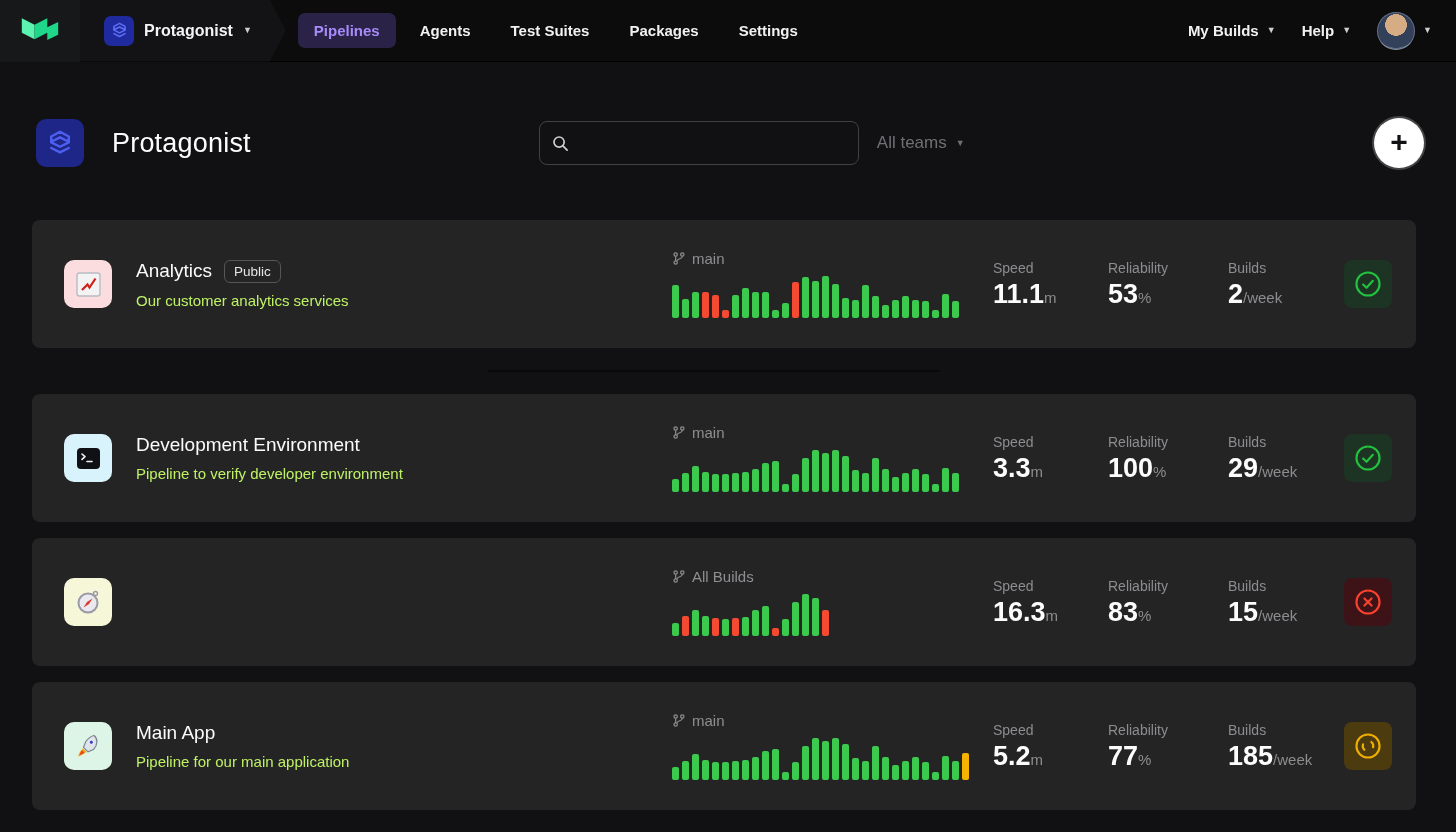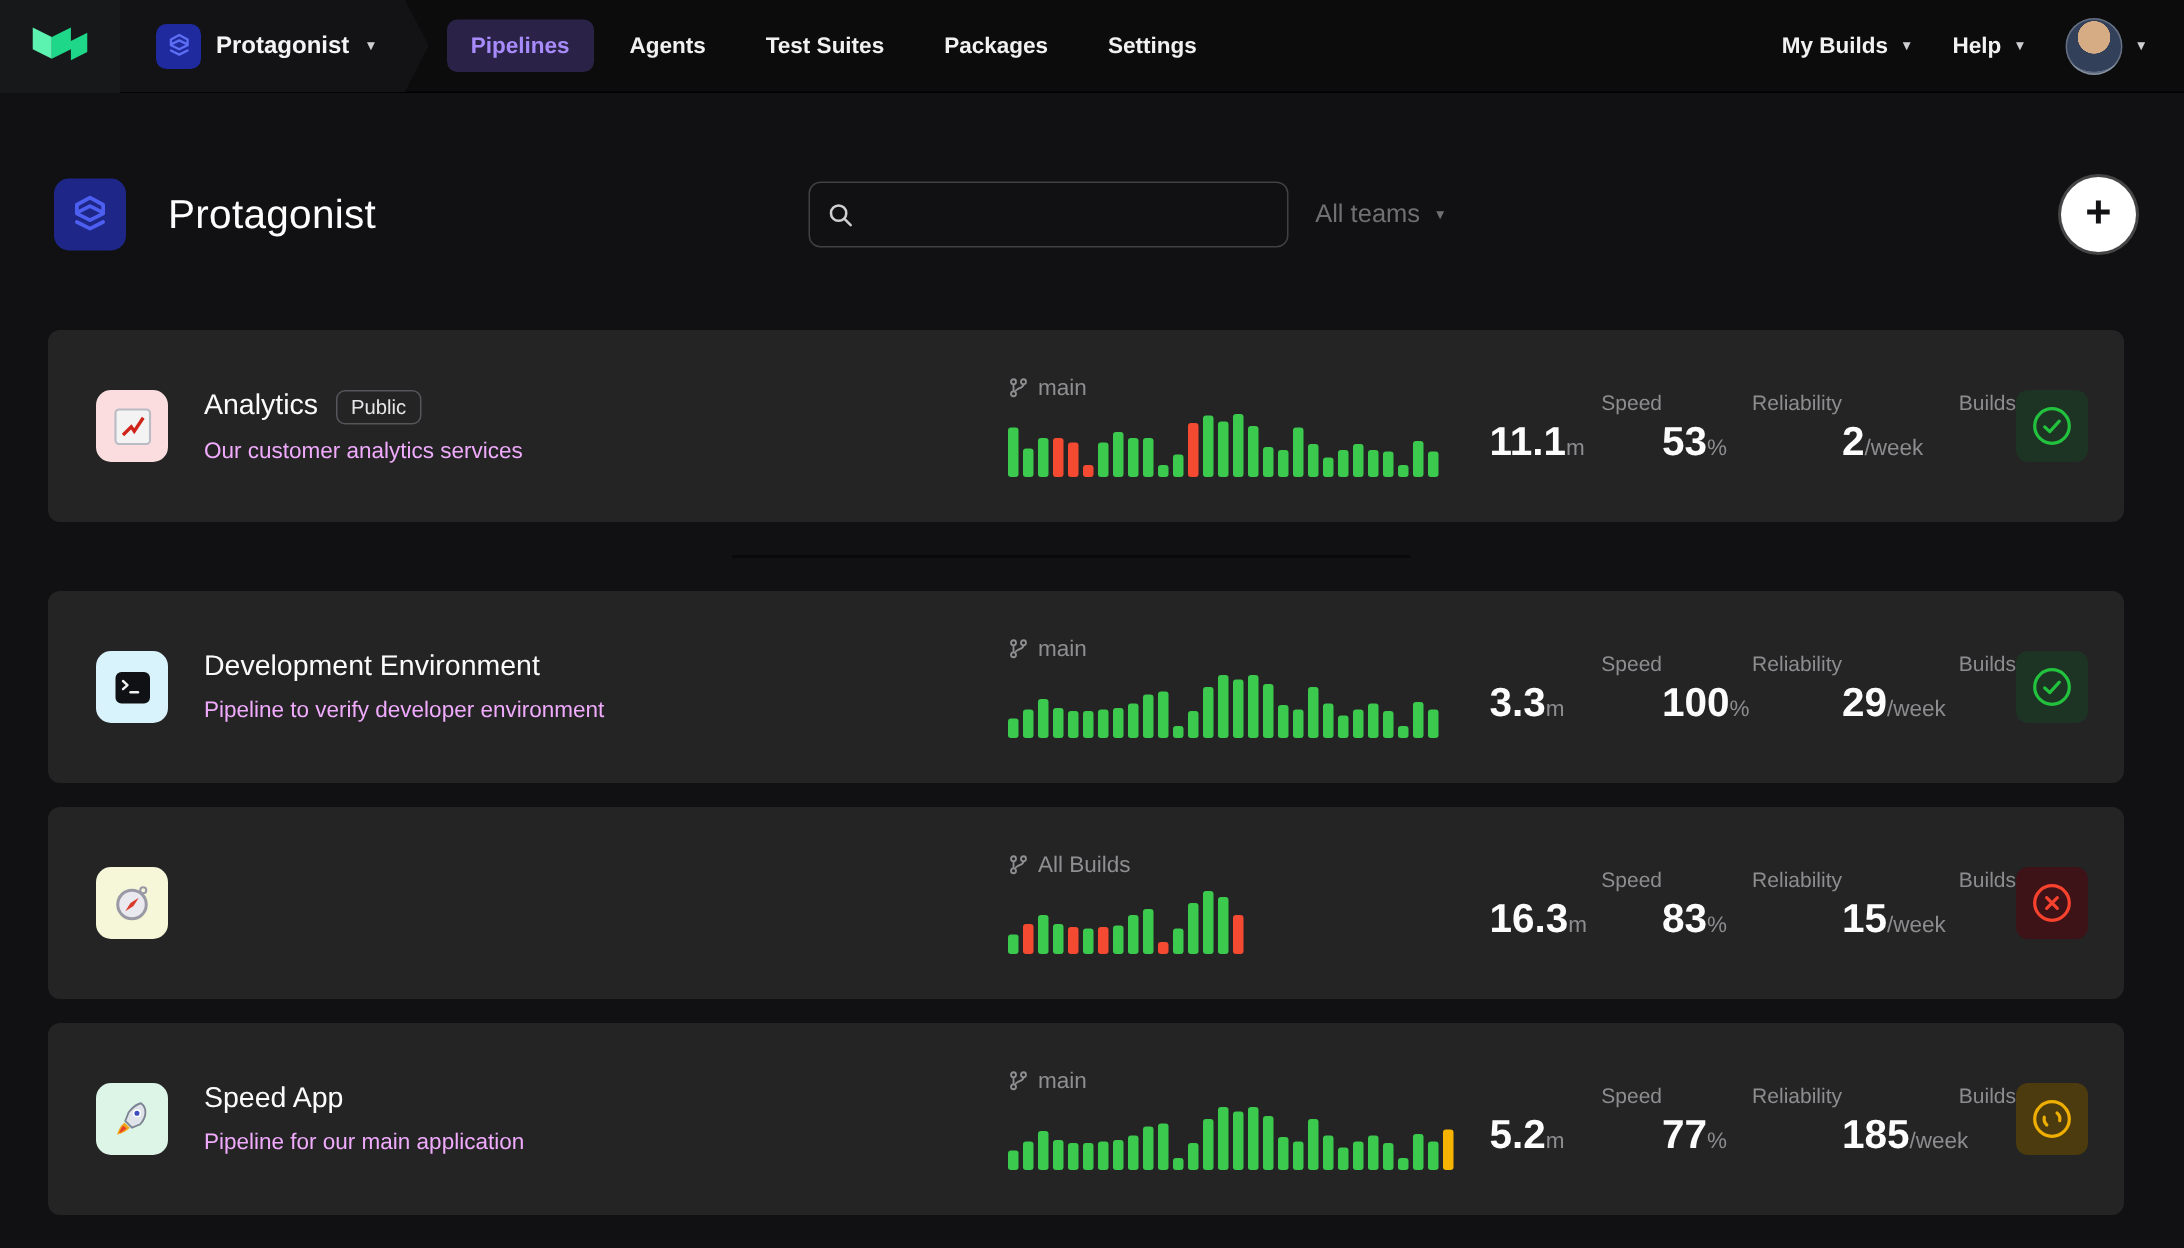--- a/index.html
+++ b/index.html
@@ -41,32 +41,32 @@
   .cards { padding:46px 40px 0 32px; }
   .card { height:128px; background:#242425; border-radius:8px; display:flex; align-items:center; padding:0 32px; margin-bottom:16px; }
   .fav-divider { height:2px; width:452px; margin:22px 0 22px 456px; background:#09090a; border-radius:1px; }
 
   .p-left { width:608px; display:flex; align-items:center; flex:0 0 auto; }
   .p-icon { width:48px; height:48px; border-radius:10px; display:flex; align-items:center; justify-content:center; flex:0 0 auto; }
   .p-info { margin-left:24px; }
   .p-title-row { display:flex; align-items:center; gap:12px; margin-bottom:9px; }
   .p-title { font-size:19px; font-weight:500; color:#fbfbfb; cursor:pointer; }
   .badge { font-size:13.5px; color:#e6e6e8; border:1px solid #55555a; border-radius:6px; padding:3px 9px; }
-  .p-desc { font-size:15px; color:#f0abfc; }
+  .p-desc { font-size:15px; color:#bef264; }
 
   .p-chart { width:300px; flex:0 0 auto; }
   .branch { display:flex; align-items:center; gap:6px; color:#8f8f92; font-size:15px; margin-bottom:9px; cursor:pointer; }
   .bars { display:flex; align-items:flex-end; gap:3px; height:42px; }
   .bar { width:7px; border-radius:2px; cursor:pointer; }
 
   .p-metrics { display:flex; align-items:center; margin-left:21px; flex:1 1 auto; }
   .metric { width:115px; }
   .metric.rel { width:120px; }
   .metric.builds { width:116px; }
-  .m-label { font-size:14px; color:#8d8d90; margin-bottom:5px;text-align:right; }
+  .m-label { font-size:14px; color:#8d8d90; margin-bottom:5px; }
   .m-value { font-size:27px; font-weight:600; color:#fcfcfc; line-height:1; }
   .m-unit { font-size:15px; font-weight:400; color:#8d8d90; }
 
   .status { width:48px; height:48px; border-radius:8px; display:flex; align-items:center; justify-content:center; flex:0 0 auto; cursor:pointer; }
   .status svg { display:none; }
   .st-passed { background:#1d3424; }  .st-passed .ic-passed { display:block; }
   .st-failed { background:#3d1318; }  .st-failed .ic-failed { display:block; }
   .st-running { background:#4c3b0e; } .st-running .ic-running { display:block; }
 </style>
 </head>
@@ -370,21 +370,21 @@
       <div class="p-icon" style="background: rgb(220, 245, 230);">
         <svg width="28" height="28" viewBox="0 0 28 28">
           <path d="M20 3.5 C24 6.5 24 12.5 19.5 17.5 L14 19.8 L9.5 15.3 L11.8 9.5 C15 5.5 17 4 20 3.5 Z" fill="#dfe3ea" stroke="#7c8392" stroke-width="1.2"></path>
           <circle cx="17.3" cy="10.2" r="2.2" fill="#3b4cc0" stroke="#fff" stroke-width="1"></circle>
           <path d="M9 16.5 C6.5 18 5 21.5 4 24.5 C7.5 23.5 10.5 22 12.5 19.8 Z" fill="#f2a516"></path>
           <path d="M8 18.5 C6.8 19.8 6 21.8 5.4 23.4 C7.4 22.7 9 21.6 10.3 20.2 Z" fill="#e8402a"></path>
         </svg>
       </div>
       <div class="p-info">
         <div class="p-title-row">
-          <span class="p-title">Speed App</span>
+          <span class="p-title">Main App</span>
 
         </div>
         <div class="p-desc">Pipeline for our main application</div>
       </div>
     </div>
     <div class="p-chart">
       <div class="branch">
         <svg width="14" height="15" viewBox="0 0 16 16" fill="none" stroke="#8f8f92" stroke-width="1.4">
           <circle cx="4.2" cy="3.4" r="1.9"></circle>
             <circle cx="11.8" cy="3.4" r="1.9"></circle>

